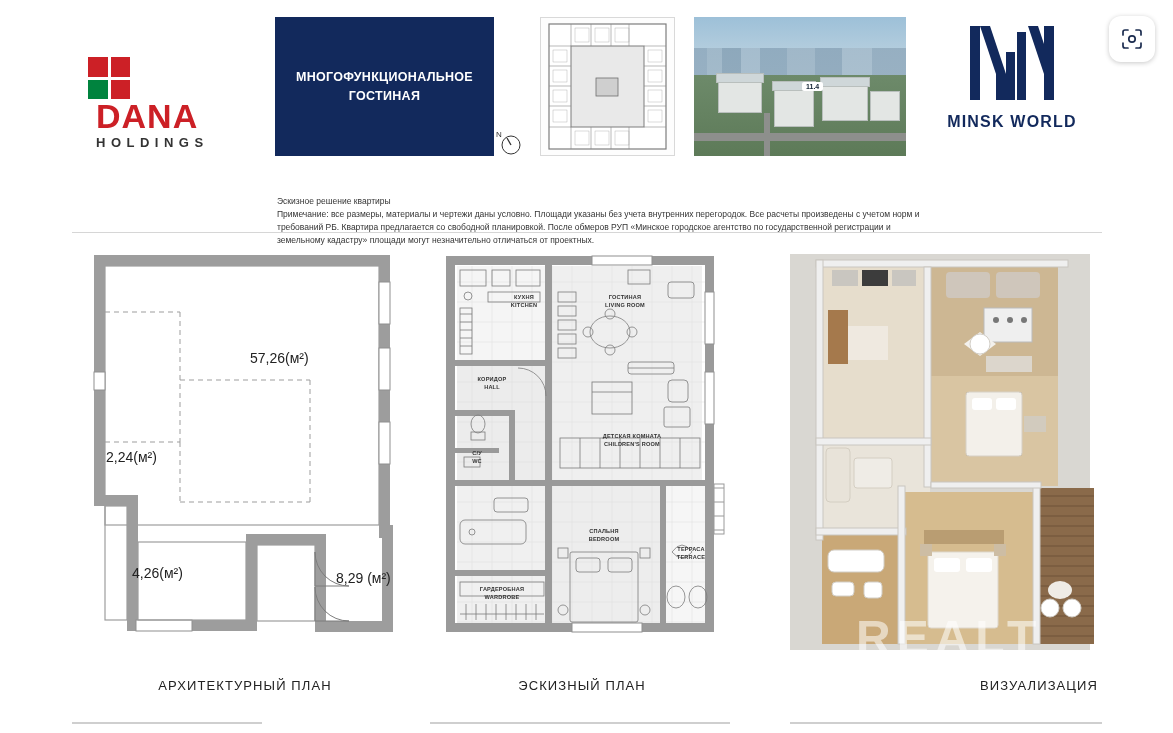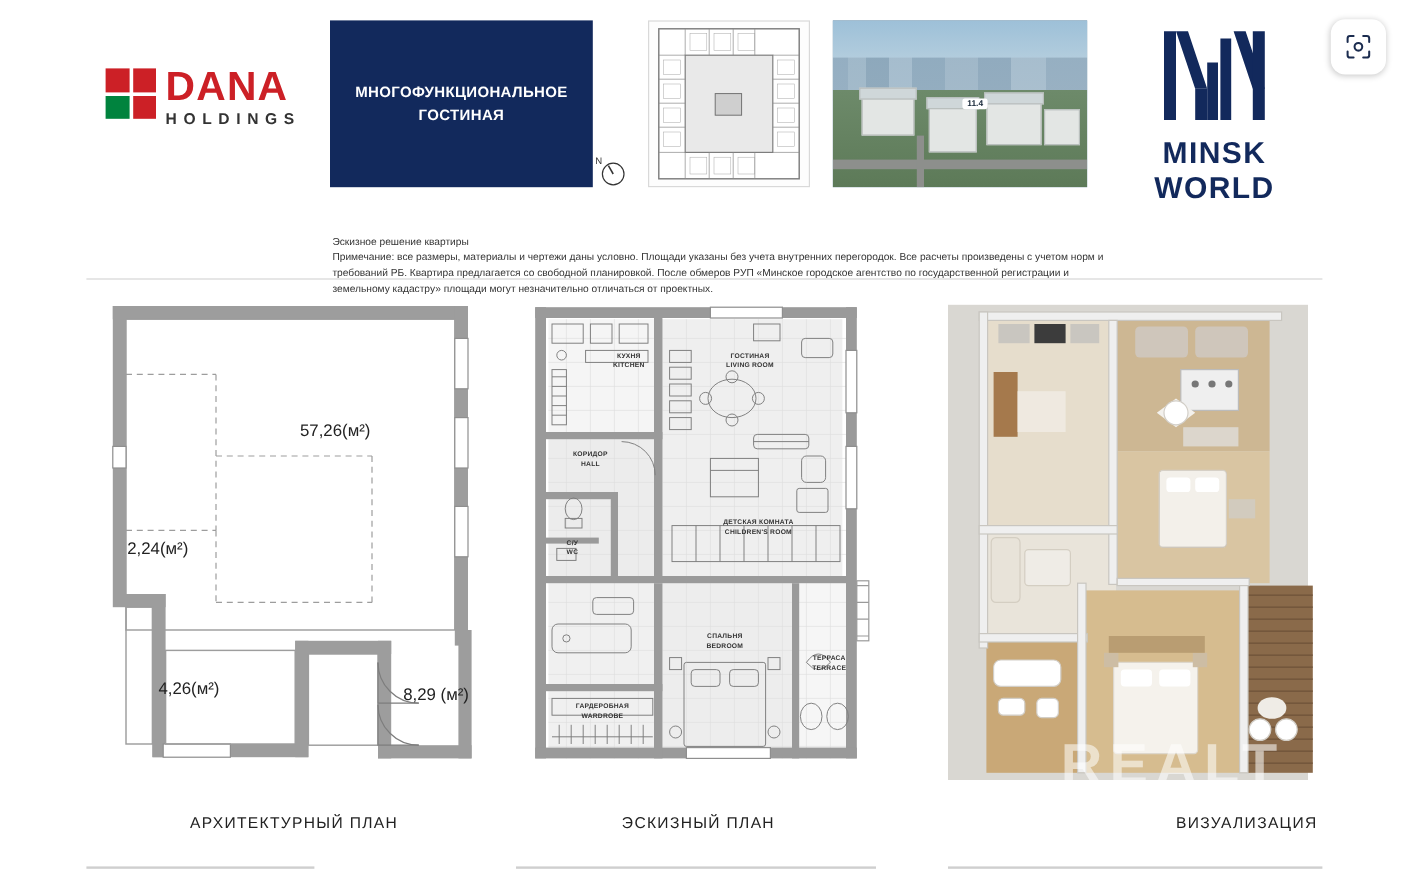--- a/index.html
+++ b/index.html
@@ -22,20 +22,21 @@
     left: 0; top: 0;
     width: 1173px;
     height: 160px;
   }
   .dana-logo {
     position: absolute;
     left: 88px; top: 55px;
     width: 180px; height: 55px;
     display: flex;
     align-items: flex-start;
+    flex-direction: column;
   }
   .dana-squares {
     width: 42px; height: 42px;
     display: grid;
     grid-template-columns: 1fr 1fr;
     grid-template-rows: 1fr 1fr;
     gap: 3px;
     flex: none;
     margin-top: 2px;
   }
@@ -139,21 +140,21 @@
 
   .minsk-world {
     position: absolute;
     left: 922px; top: 22px;
     width: 180px; height: 125px;
     text-align: center;
     color: #12295c;
   }
   .mw-mark { height: 85px; }
   .mw-name {
-    font-size: 25px;
+    font-size: 16px;
     font-weight: bold;
     letter-spacing: 1.2px;
     margin-top: 2px;
   }
 
   .scan-btn {
     position: absolute;
     right: 18px; top: 16px;
     width: 46px; height: 46px;
     border-radius: 12px;
@@ -662,21 +663,21 @@
         <ellipse cx="272" cy="338" rx="12" ry="9" fill="#efece6"></ellipse>
         <circle cx="262" cy="356" r="9" fill="#ffffff" stroke="#d2cec7"></circle>
         <circle cx="284" cy="356" r="9" fill="#ffffff" stroke="#d2cec7"></circle>
       </g>
 
       <g>
         <rect x="38" y="196" width="24" height="54" rx="4" fill="#e8e3d9" stroke="#d4cec2"></rect>
         <rect x="66" y="206" width="38" height="30" rx="3" fill="#efece6" stroke="#d4cec2"></rect>
       </g>
     </svg>
-    <div class="watermark" style="left:96px; top:358px;">REALT</div>
+    <div class="watermark" style="left:68px; top:358px;">REALT</div>
   </div>
 
   <div class="caption cap-vis">ВИЗУАЛИЗАЦИЯ</div>
 
   <div class="bottom-rules">
     <span style="left:72px; width:190px;"></span>
     <span style="left:430px; width:300px;"></span>
     <span style="left:790px; width:312px;"></span>
   </div>
 

